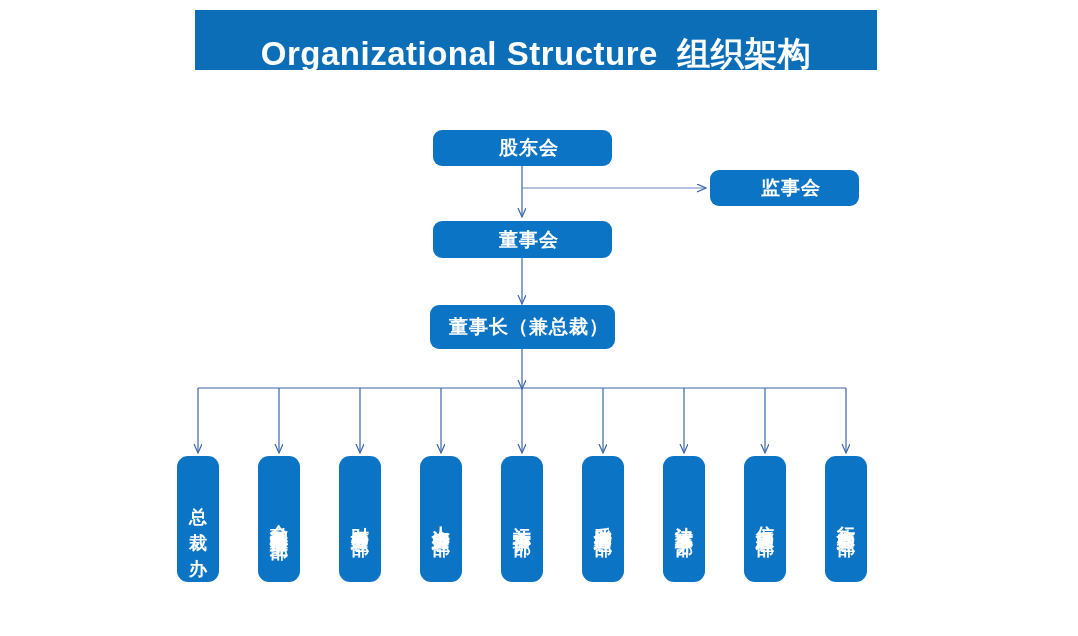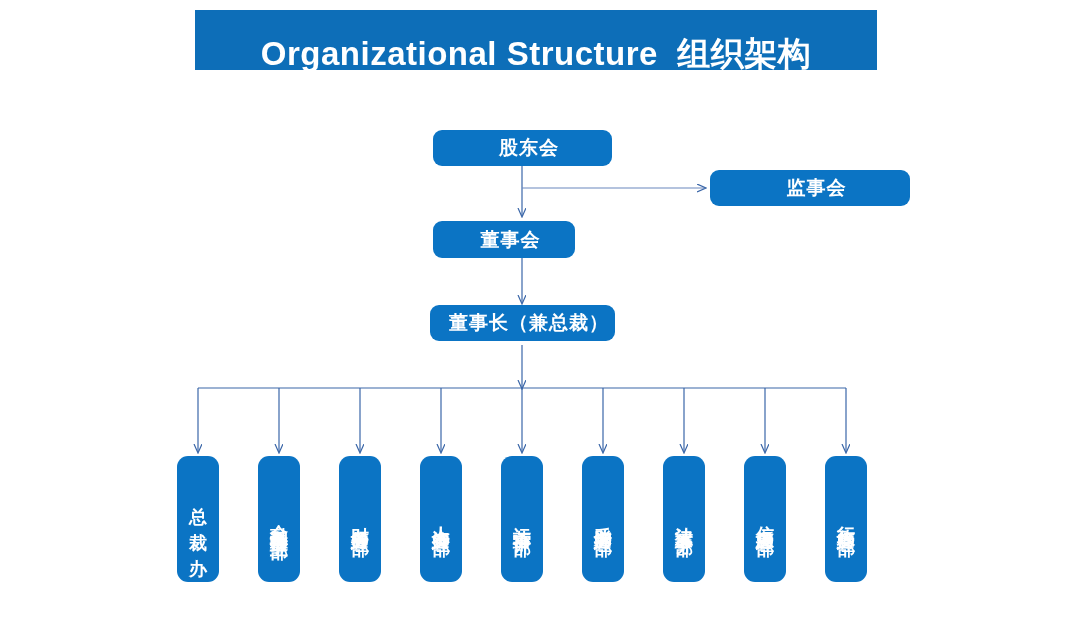--- a/index.html
+++ b/index.html
@@ -112,29 +112,29 @@
     <line x1="603" y1="388" x2="603" y2="452" stroke="#3a66a8" stroke-width="1.2" marker-end="url(#arrow)"></line>
     <line x1="684" y1="388" x2="684" y2="452" stroke="#3a66a8" stroke-width="1.2" marker-end="url(#arrow)"></line>
     <line x1="765" y1="388" x2="765" y2="452" stroke="#3a66a8" stroke-width="1.2" marker-end="url(#arrow)"></line>
     <line x1="846" y1="388" x2="846" y2="452" stroke="#3a66a8" stroke-width="1.2" marker-end="url(#arrow)"></line>
   </svg>
 
   <div class="node node-h" style="left:433px; top:130px; width:179px; height:36px;">
     <span>股东会</span>
   </div>
 
-  <div class="node node-h" style="left:710px; top:170px; width:200px; height:36px;">
+  <div class="node node-h" style="left:710px; top:170px; width:149px; height:36px;">
     <span>监事会</span>
   </div>
 
-  <div class="node node-h" style="left:433px; top:221px; width:142px; height:37px;">
+  <div class="node node-h" style="left:433px; top:221px; width:179px; height:37px;">
     <span>董事会</span>
   </div>
 
-  <div class="node node-h" style="left:430px; top:305px; width:185px; height:36px;justify-content:center;">
+  <div class="node node-h" style="left:430px; top:305px; width:185px; height:44px;justify-content:center;">
     <span>董事长（兼总裁）</span>
   </div>
 
   <div class="node node-v" style="left:177px; top:456px; width:42px; height:126px;">
     <span>总 裁 办</span>
   </div>
   <div class="node node-v" style="left:258px; top:456px; width:42px; height:126px;">
     <span>金融科技事业部</span>
   </div>
   <div class="node node-v" style="left:339px; top:456px; width:42px; height:126px;">

